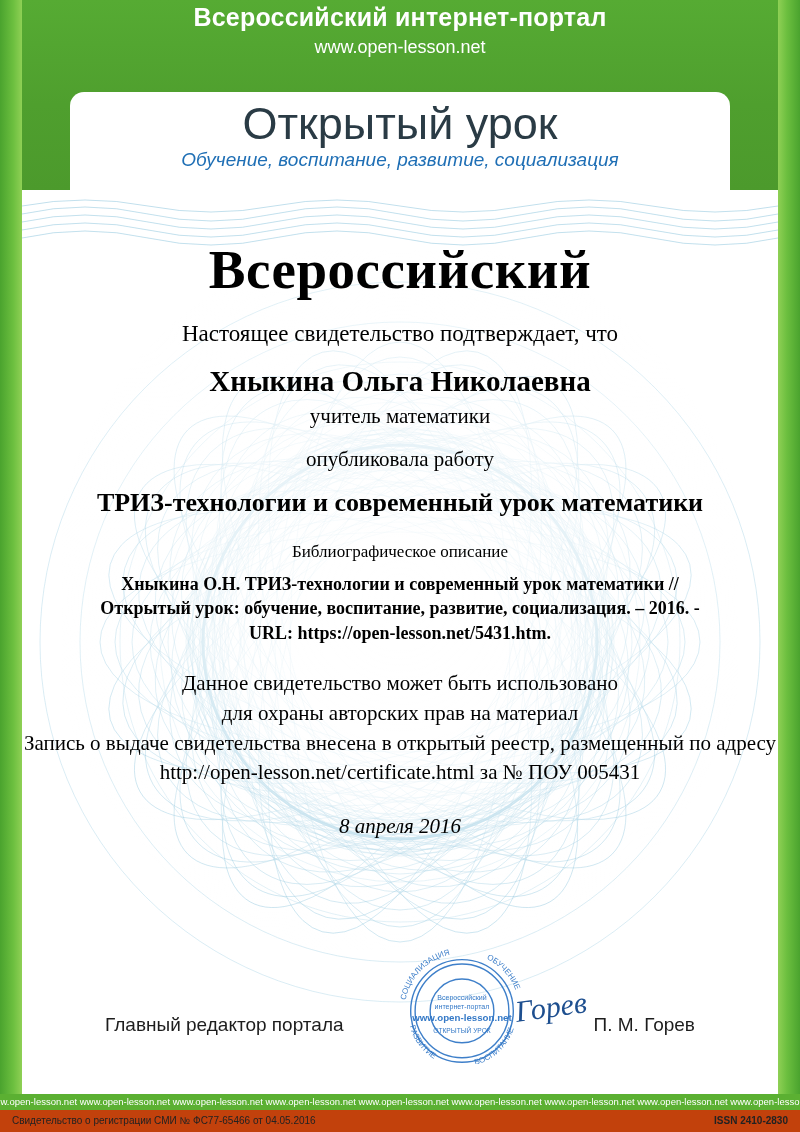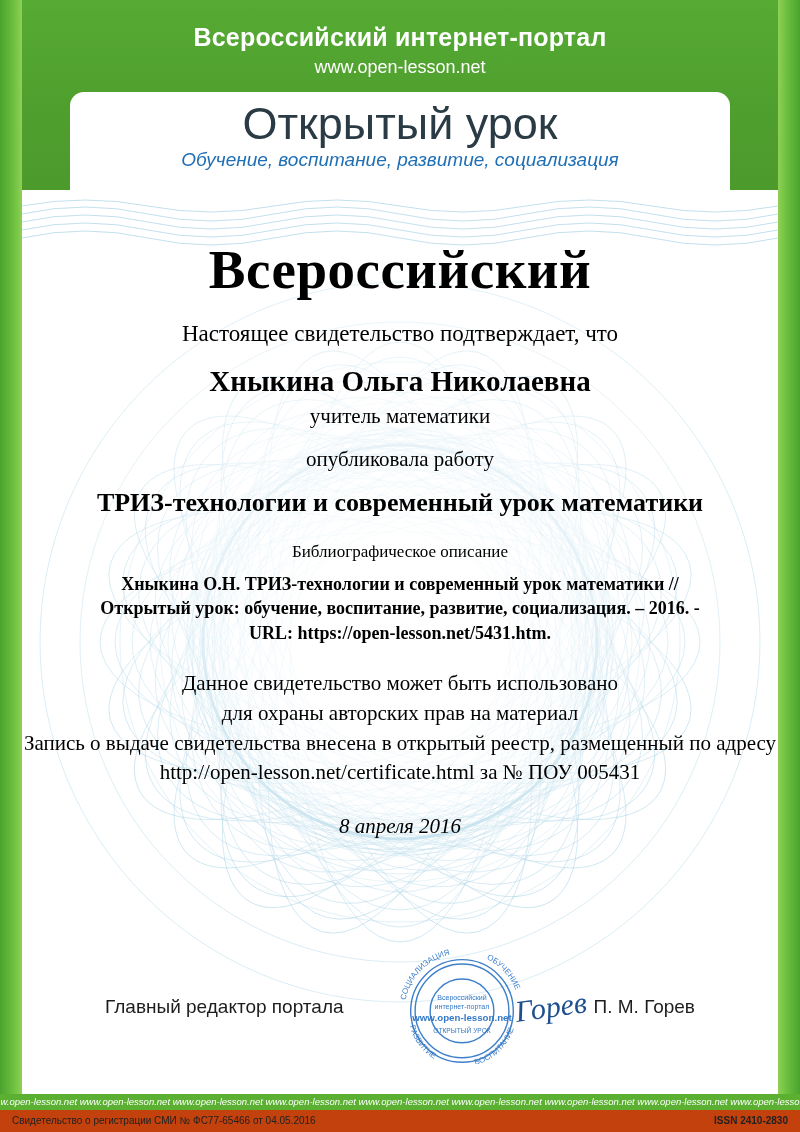--- a/index.html
+++ b/index.html
@@ -36,21 +36,21 @@
   
   .header {
     position: absolute;
     left: 22px; top: 0;
     width: 756px;
     height: 190px;
     background: linear-gradient(to bottom, #56ab33 0%, #4f9f2e 55%, #4c9a2c 100%);
     overflow: hidden;
   }
   .header-top {
-    padding-top: 24px;
+    padding-top: 4px;
     text-align: center;
     color: #ffffff;
   }
   .portal-title {
     font-family: "Liberation Sans", sans-serif;
     font-size: 25px;
     font-weight: bold;
     letter-spacing: 0.2px;
     line-height: 1.1;
   }
@@ -164,21 +164,21 @@
     font-style: italic;
     margin-top: 26px;
   }
   
   .sign-row {
     position: absolute;
     left: 0;
     bottom: 58px;
     width: 756px;
     display: flex;
-    align-items: flex-start;
+    align-items: flex-end;
     justify-content: center;
   }
   .sign-label {
     font-family: "Liberation Sans", sans-serif;
     font-size: 19px;
     color: #1d1d1d;
   }
   .sign-gap {
     width: 250px;
     position: relative;
@@ -216,21 +216,20 @@
     width: 800px;
     height: 16px;
     background: #5bb032;
     color: #ffffff;
     font-family: "Liberation Sans", sans-serif;
     font-size: 9.5px;
     line-height: 16px;
     white-space: nowrap;
     overflow: hidden;
     text-align: center;
-    font-style: italic;
   }
   .footer {
     position: absolute;
     left: 0;
     top: 1110px;
     width: 800px;
     height: 22px;
     background: #c2410c;
     font-family: "Liberation Sans", sans-serif;
     font-size: 10px;

